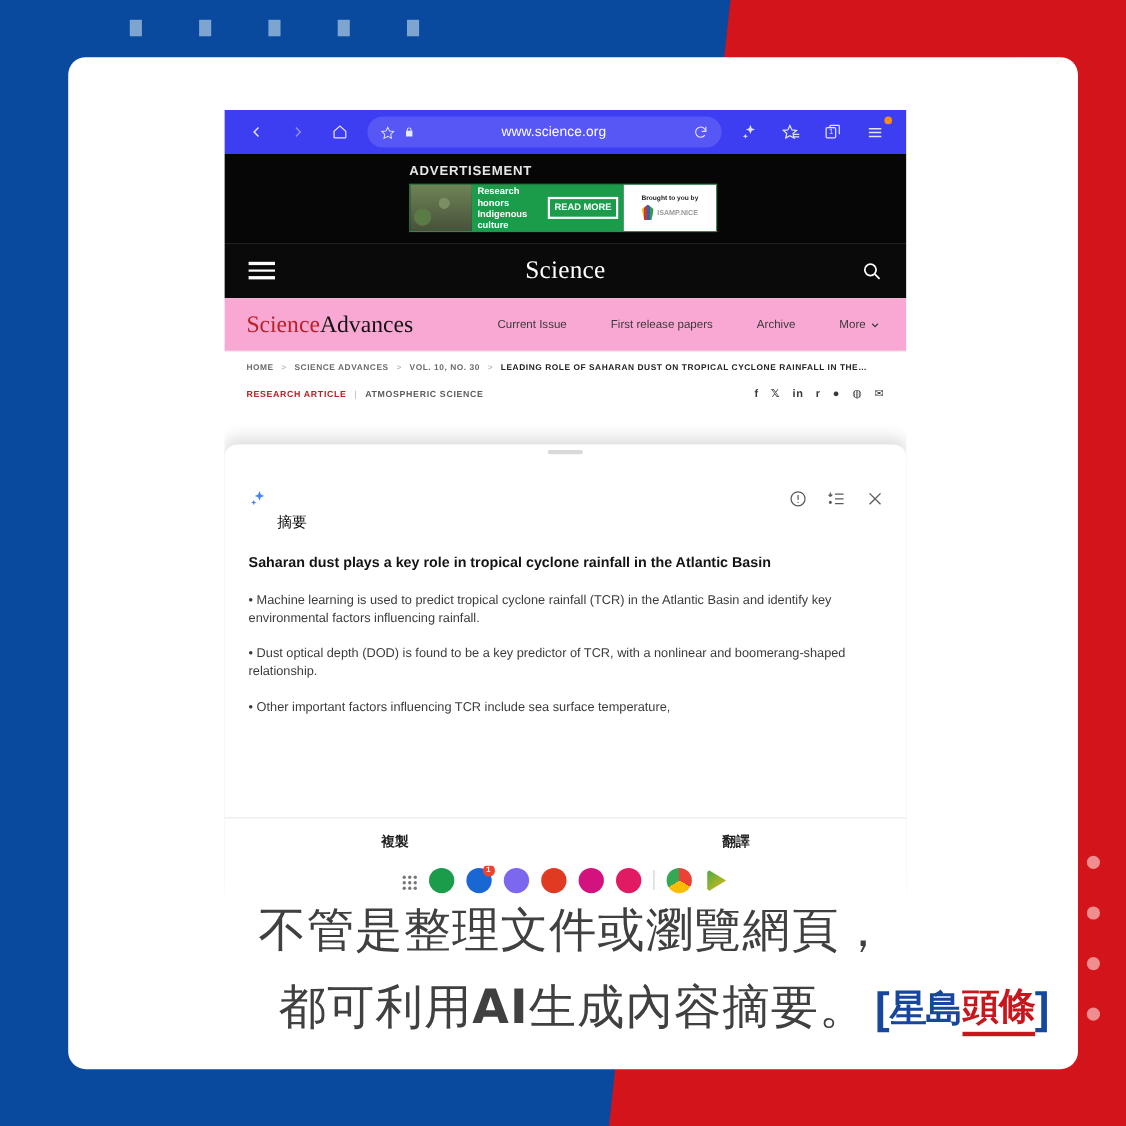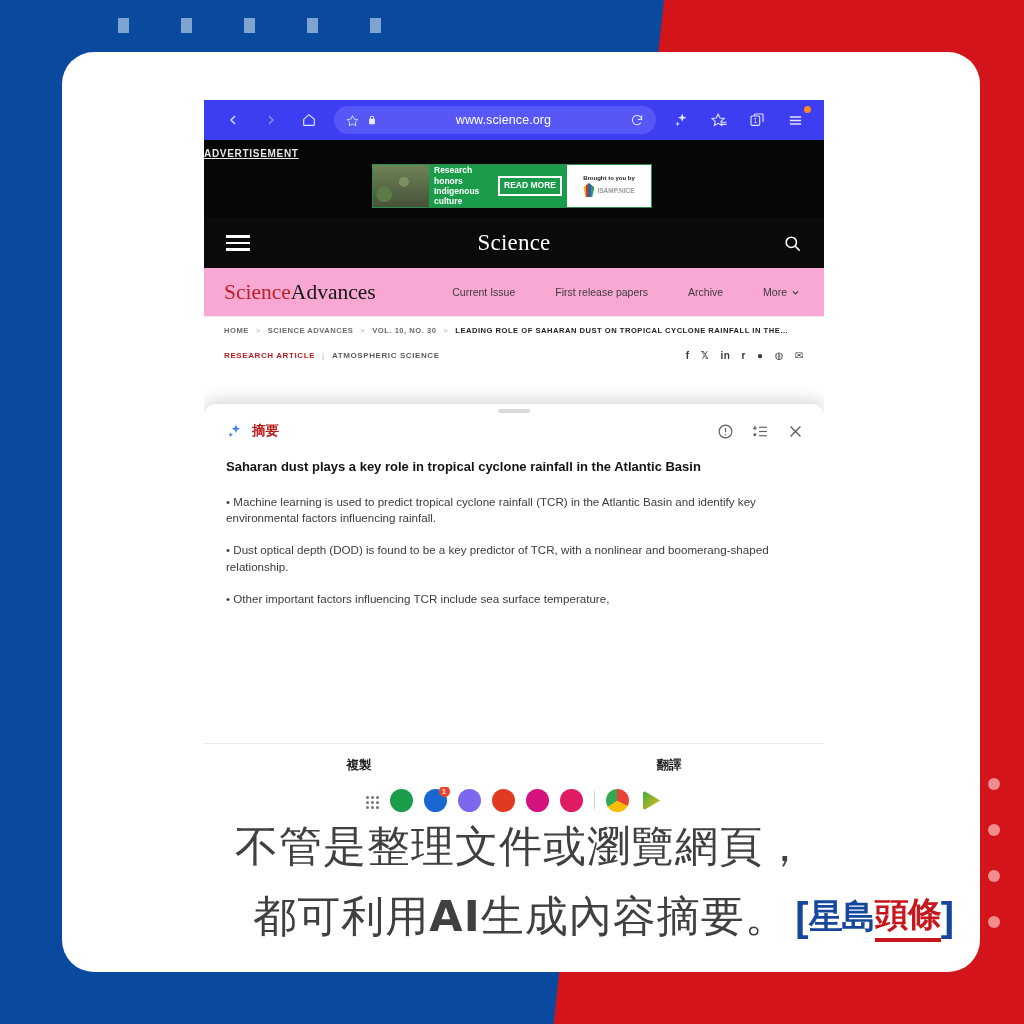--- a/index.html
+++ b/index.html
@@ -18,21 +18,21 @@
     clip-path: polygon(25% 0, 100% 0, 100% 100%, 2% 100%);
   }
   .top-dashes{ position:absolute; top:18px; left:118px; display:flex; gap:52px; }
   .top-dashes i{ display:block; width:11px; height:15px; background:#7ea5cf; }
   .side-dots{ position:absolute; right:24px; top:778px; display:flex; flex-direction:column; gap:34px; }
   .side-dots i{ display:block; width:12px; height:12px; border-radius:50%; background:#ef8d8f; }
 
   
   .card{
     position:absolute; left:62px; top:52px; width:918px; height:920px;
-    background:#fff; border-radius:32px; overflow:hidden;
+    background:#fff; border-radius:16px; overflow:hidden;
   }
 
   
   .phone{
     position:absolute; left:142px; top:48px; width:620px; height:717px;
     background:#fff; overflow:hidden;
   }
 
   
   .toolbar{
@@ -46,21 +46,21 @@
     display:flex; align-items:center; gap:8px; padding:0 12px; min-width:0;
   }
   .omnibox .url{
     flex:1 1 auto; text-align:center; color:#fff; font-size:12.5px; letter-spacing:.1px;
     white-space:nowrap; overflow:hidden; text-overflow:ellipsis;
   }
   .menu-dot{ position:absolute; right:13px; top:6px; width:7px; height:7px; border-radius:50%; background:#f98b1c; }
 
   
   .adzone{ background:#060606; padding:8px 0 10px 0; }
-  .adlabel{ color:#e6e6e6; font-size:10px; font-weight:bold; letter-spacing:.7px; margin-bottom:5px;text-decoration:underline; }
+  .adlabel{ color:#e6e6e6; font-size:12px; font-weight:bold; letter-spacing:.7px; margin-left:168px; margin-bottom:5px; }
   .adbanner{ margin-left:168px; width:280px; height:44px; display:flex; border:1px solid #2d8b4e; }
   .ad-photo{
     width:56px; background:
       radial-gradient(circle at 20% 70%, #5a7a46 14%, transparent 15%),
       radial-gradient(circle at 55% 40%, #7b8f63 12%, transparent 13%),
       linear-gradient(#6f8356,#46523a);
   }
   .ad-green{ flex:1; background:#1a9c4b; display:flex; align-items:center; padding:0 5px; }
   .ad-green .t{ color:#fff; font-size:8.5px; font-weight:bold; line-height:1.22; flex:1; }
   .ad-readmore{
@@ -115,21 +115,21 @@
   .arthead .share{ margin-left:auto; display:flex; gap:11px; color:#3a3a3a; font-size:10px; }
 
   
   .sheet{
     position:absolute; left:0; right:0; top:304px; bottom:0; background:#fff;
     box-shadow:0 -6px 14px rgba(0,0,0,.13); border-radius:12px 12px 0 0;
     display:flex; flex-direction:column;
   }
   .grab{ width:32px; height:4px; border-radius:3px; background:#d9d9d9; margin:5px auto 0; }
   .sheet-head{ display:flex; align-items:center; padding:9px 20px 0 22px; gap:9px; }
-  .sheet-title{ font-size:13.5px; font-weight:bold; color:#b91c1c; }
+  .sheet-title{ font-size:13.5px; font-weight:normal; color:#000000;margin-top:44px; }
   .sheet-actions{ margin-left:auto; display:flex; align-items:center; gap:18px; color:#5a5a5a; }
 
   .sheet-body{ padding:18px 22px 6px 22px; overflow:hidden; flex:1; }
   .sum-title{ font-size:13px; font-weight:bold; color:#141414; line-height:1.35; margin-bottom:18px; }
   .sum-p{ font-size:11.6px; color:#3b3b3b; line-height:1.42; margin-bottom:16px; }
 
   .sheet-foot{ border-top:1px solid #e8e8e8; height:44px; display:flex; }
   .sheet-foot button{
     flex:1; background:none; border:0; font-family:inherit;
     font-size:12.5px; font-weight:bold; color:#1f1f1f; cursor:pointer;

